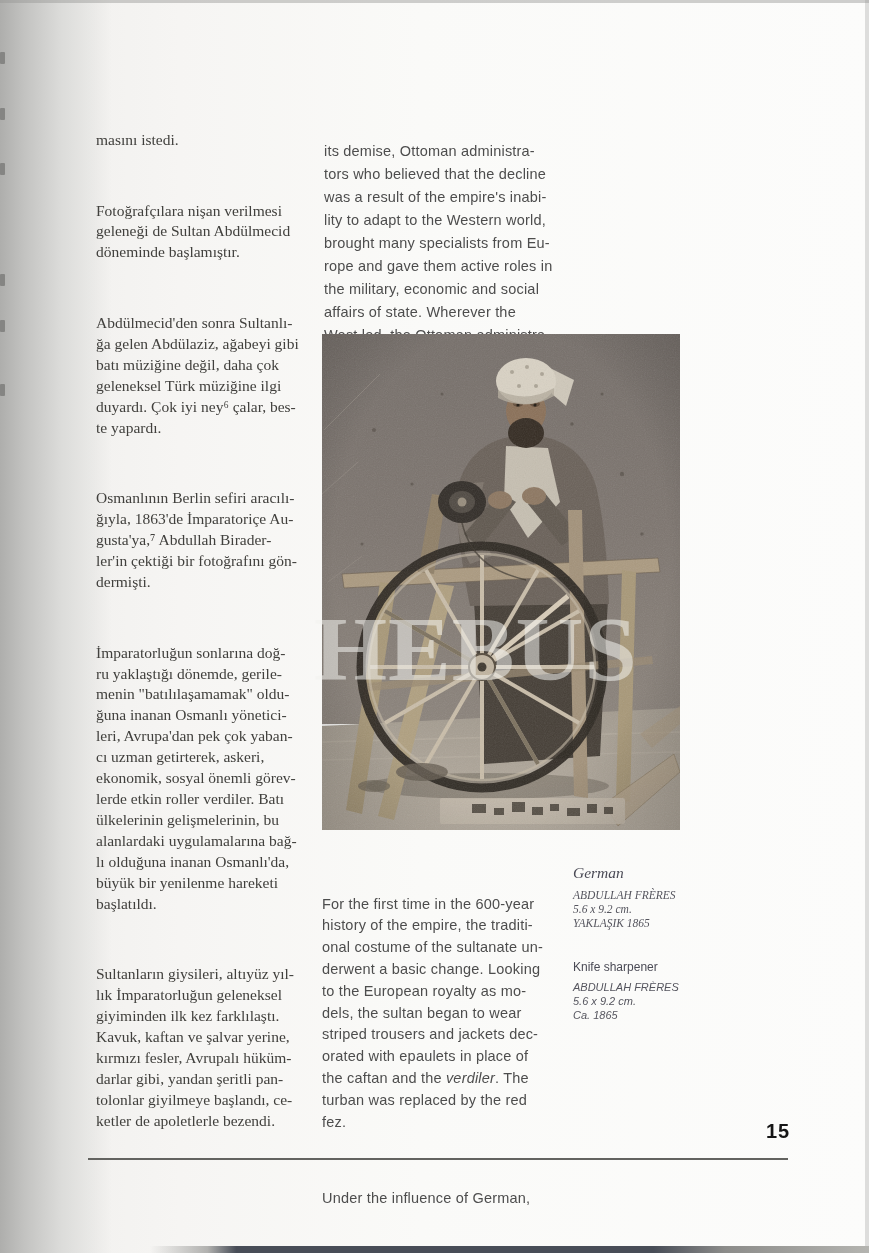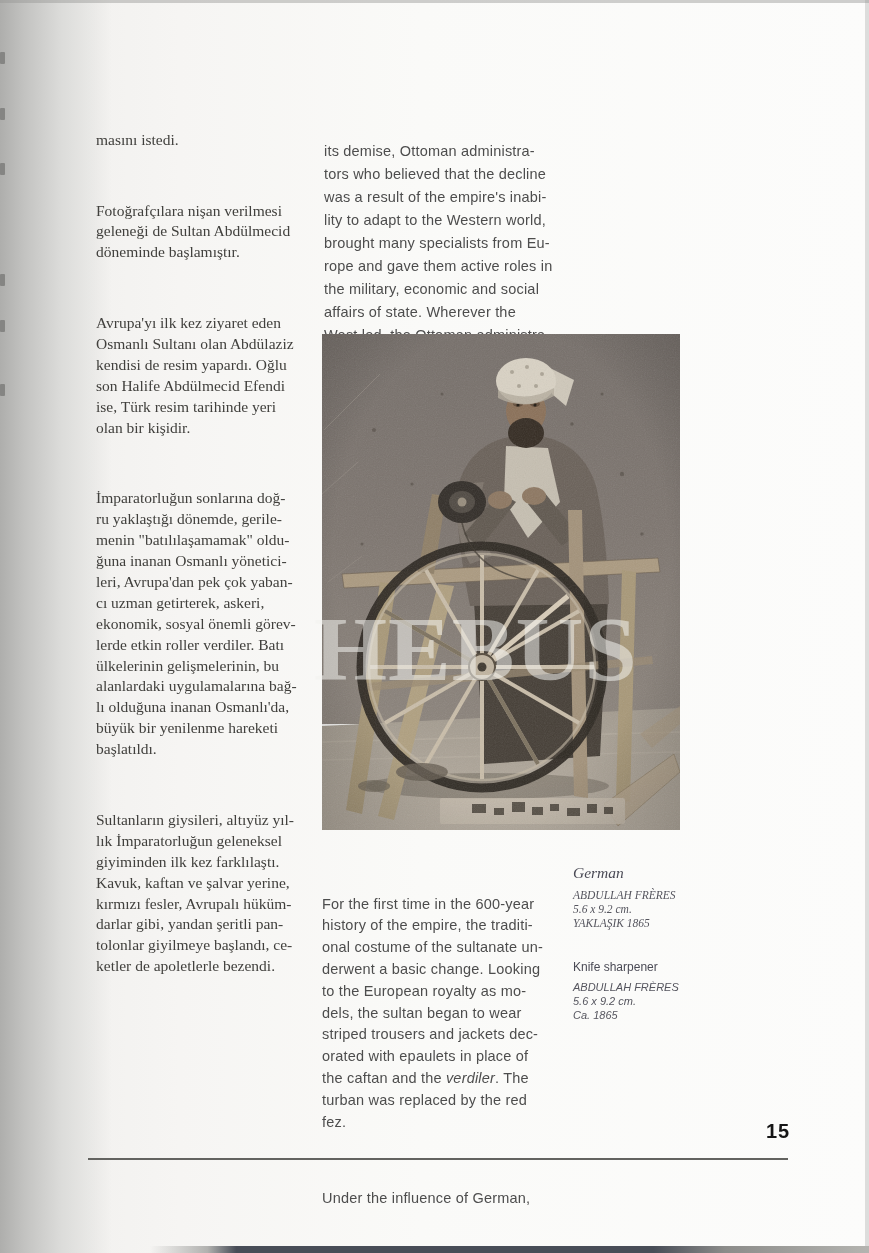--- a/index.html
+++ b/index.html
@@ -76,26 +76,31 @@
   <div class="binding-mark" style="top:163px"></div>
   <div class="binding-mark" style="top:274px"></div>
   <div class="binding-mark" style="top:320px"></div>
   <div class="binding-mark" style="top:384px"></div>
 
   <div class="turkish-col">
     <p>masını istedi.</p>
     <p>Fotoğrafçılara nişan verilmesi
 geleneği de Sultan Abdülmecid
 döneminde başlamıştır.</p>
-    <p>Avrupa'yı ilk kez ziyaret eden
-Osmanlı Sultanı olan Abdülaziz
-kendisi de resim yapardı. Oğlu
-son Halife Abdülmecid Efendi
-ise, Türk resim tarihinde yeri
-olan bir kişidir.</p>
+    <p>Abdülmecid'den sonra Sultanlı-
+ğa gelen Abdülaziz, ağabeyi gibi
+batı müziğine değil, daha çok
+geleneksel Türk müziğine ilgi
+duyardı. Çok iyi ney⁶ çalar, bes-
+te yapardı.</p>
+    <p>Osmanlının Berlin sefiri aracılı-
+ğıyla, 1863'de İmparatoriçe Au-
+gusta'ya,⁷ Abdullah Birader-
+ler'in çektiği bir fotoğrafını gön-
+dermişti.</p>
     <p>İmparatorluğun sonlarına doğ-
 ru yaklaştığı dönemde, gerile-
 menin "batılılaşamamak" oldu-
 ğuna inanan Osmanlı yönetici-
 leri, Avrupa'dan pek çok yaban-
 cı uzman getirterek, askeri,
 ekonomik, sosyal önemli görev-
 lerde etkin roller verdiler. Batı
 ülkelerinin gelişmelerinin, bu
 alanlardaki uygulamalarına bağ-

